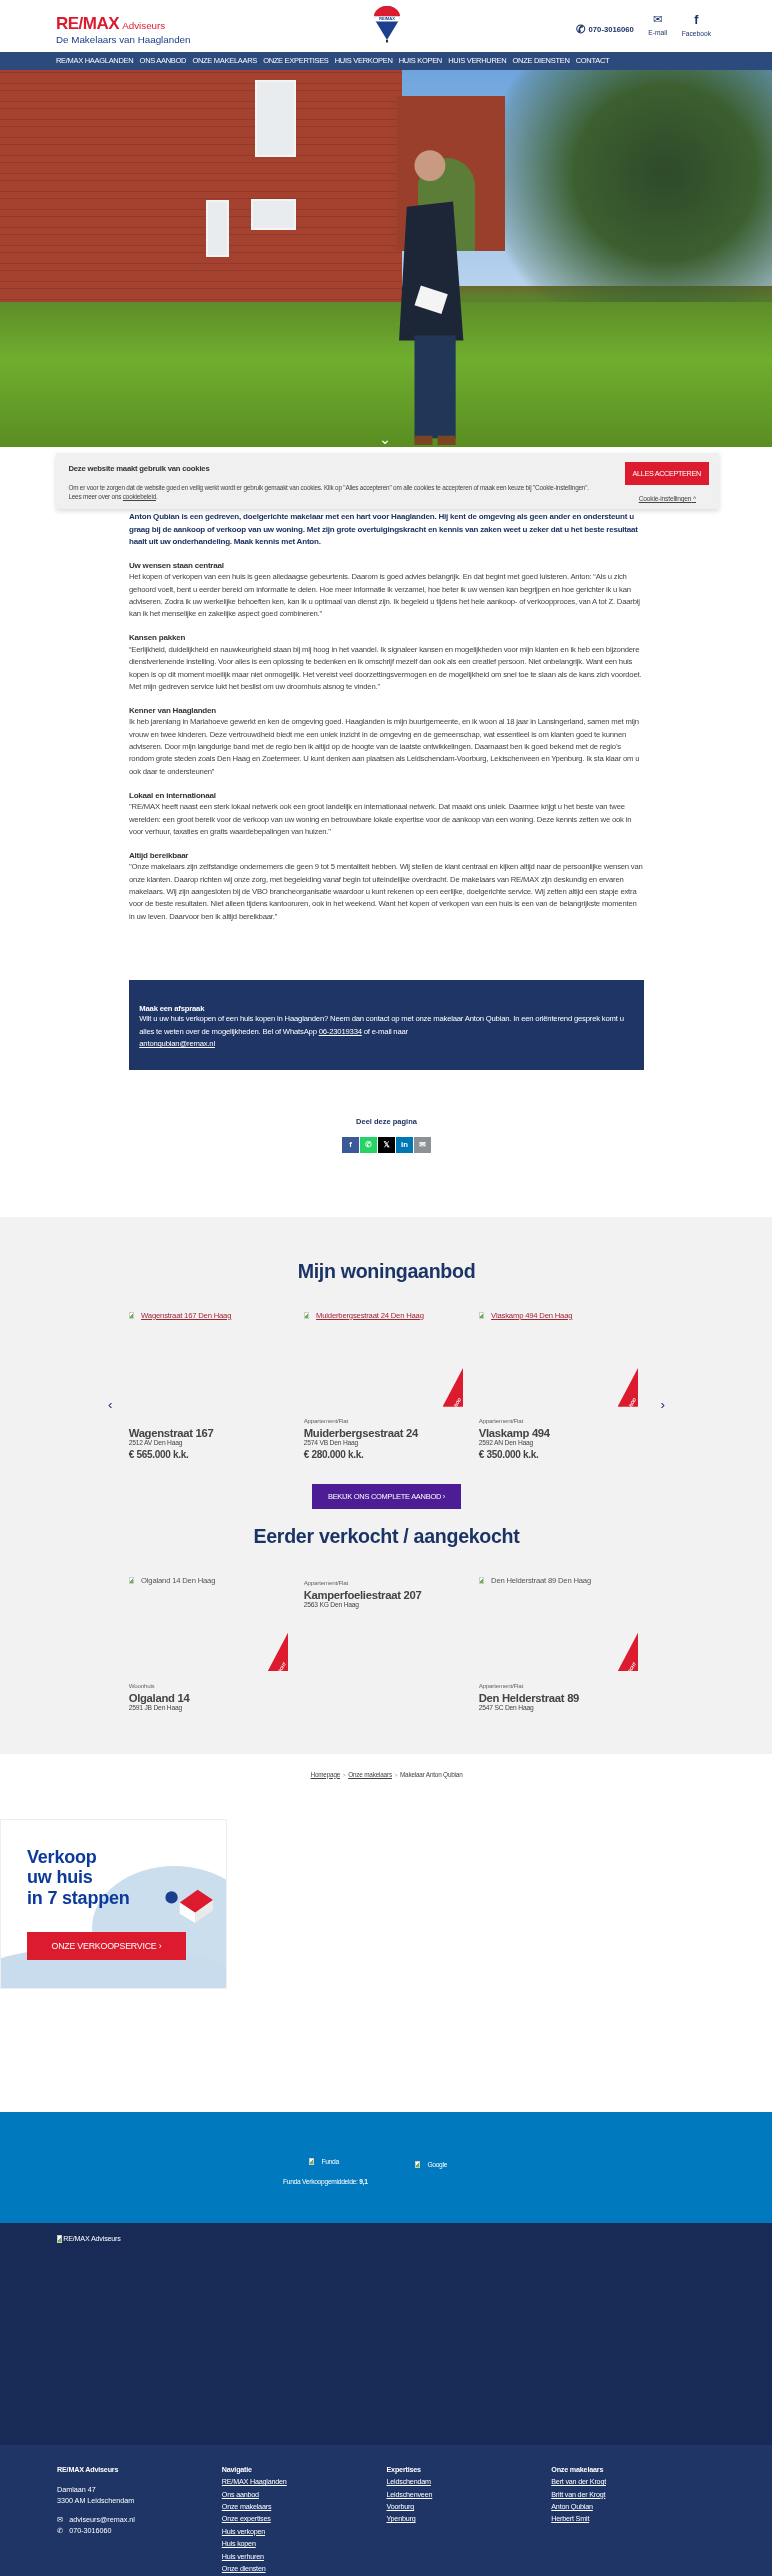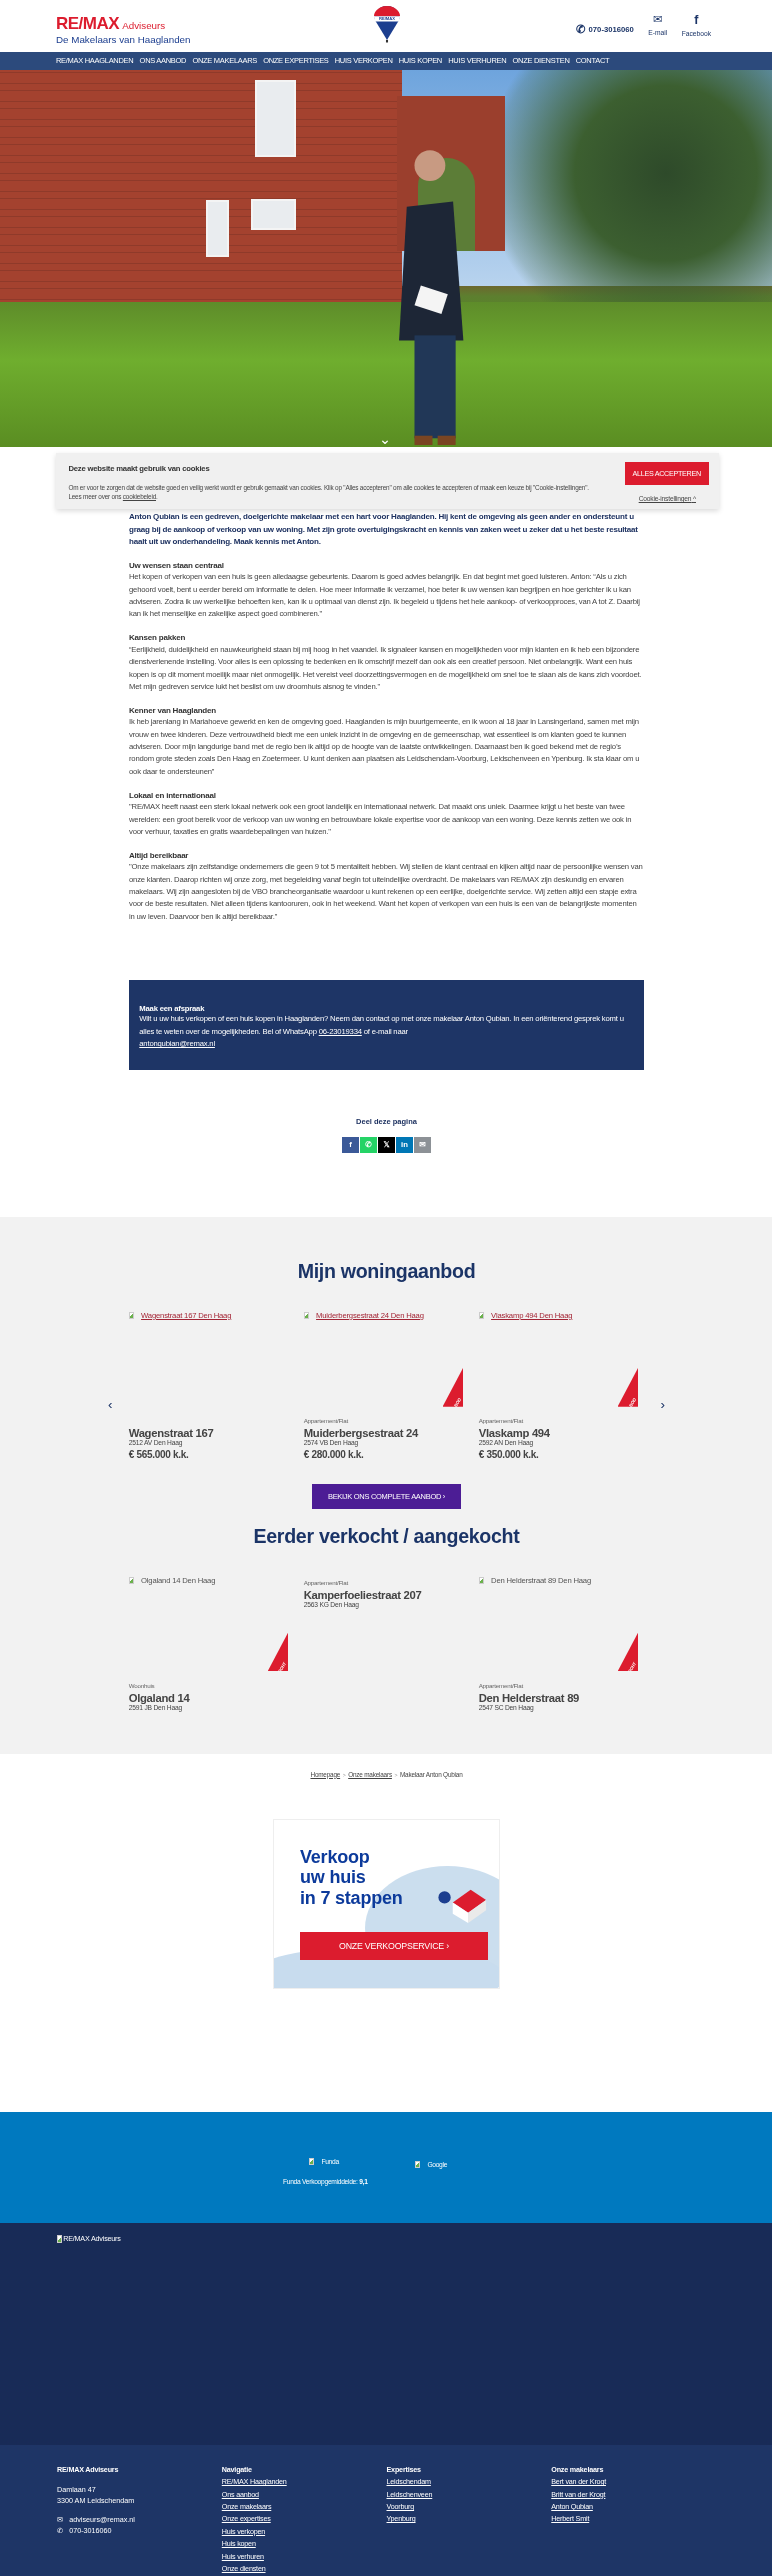--- a/index.html
+++ b/index.html
@@ -67,27 +67,27 @@
 .card .zip{font-size:6.7px;color:#444;letter-spacing:-0.2px}
 .card .price{font-size:10px;font-weight:bold;color:#444;letter-spacing:-0.3px;margin-top:3.1px}
 .arrow{position:absolute;top:93px;font-size:13.4px;color:#1b3467}
 .btn-red{display:block;margin:24px auto 0;width:149px;height:25px;background:#4c1d95;color:#fff;border:none;font-size:7.5px;letter-spacing:-0.3px;font-family:Liberation Sans, sans-serif}
 .sold h2{margin-top:15.5px}
 
 .breadcrumb{text-align:center;font-size:6.4px;color:#444;margin-top:16.5px;letter-spacing:-0.2px}
 .breadcrumb a{text-decoration:underline}
 .breadcrumb .sep{color:#999;margin:0 2.6px;font-size:5.2px}
 
-.promos{display:flex;justify-content:center;gap:23px;margin-top:41px}
+.promos{display:flex;justify-content:flex-start;gap:23px;margin-top:41px}
 .promo{width:227px;height:170px;border:0.5px solid #eee;position:relative;overflow:hidden;background:#fff}
 .promo .shape1{position:absolute;right:-31px;top:46px;width:165px;height:124px;border-radius:50%;background:#a9c8e2;opacity:.6}
 .promo .shape2{position:absolute;left:-26px;bottom:-20.6px;width:258px;height:62px;border-radius:50%;background:#c8dcee}
 .promo h3{position:absolute;left:26px;top:27px;font-size:18px;color:#0c3a9b;line-height:20.6px;letter-spacing:-0.2px;z-index:2}
 .promo .house{position:absolute;right:10.3px;top:62px;width:52px;height:41px;z-index:2}
-.promo .pbtn{position:absolute;left:26px;top:112px;width:188px;height:28px;background:#dc1c2e;color:#fff;border:none;font-size:8.8px;letter-spacing:-0.2px;z-index:3;font-family:"Liberation Sans",sans-serif}
+.promo .pbtn{position:absolute;left:26px;top:112px;width:159px;height:28px;background:#dc1c2e;color:#fff;border:none;font-size:8.8px;letter-spacing:-0.2px;z-index:3;font-family:"Liberation Sans",sans-serif}
 .promo .glass{position:absolute;right:15.5px;top:31px;width:46px;height:46px;border:3.1px solid #1c4fa0;border-radius:50%;z-index:2}
 
 .ratings{margin-top:123px;background:#0079bf;height:111px;position:relative;color:#fff}
 .ratings .funda{position:absolute;left:309px;top:46px;font-size:6.7px;letter-spacing:-0.3px}
 .ratings .google{position:absolute;left:415px;top:49px;font-size:6.7px;letter-spacing:-0.3px}
 .ratings .avg{position:absolute;left:283px;top:66px;font-size:6.7px;letter-spacing:-0.3px}
 .broken{display:inline-block;width:5.2px;height:7.2px;border:0.5px solid #ccc;background:linear-gradient(135deg,#fff 50%,#6bb14d 50%);margin-right:7.2px;vertical-align:middle}
 .logo-band{background:#182b57;height:222px;padding:11.3px 57px;color:#fff;font-size:7.2px;letter-spacing:-0.2px}
 
 .footer{background:#1e3566;color:#fff;padding:20.6px 57px 0;height:173px;position:relative}

